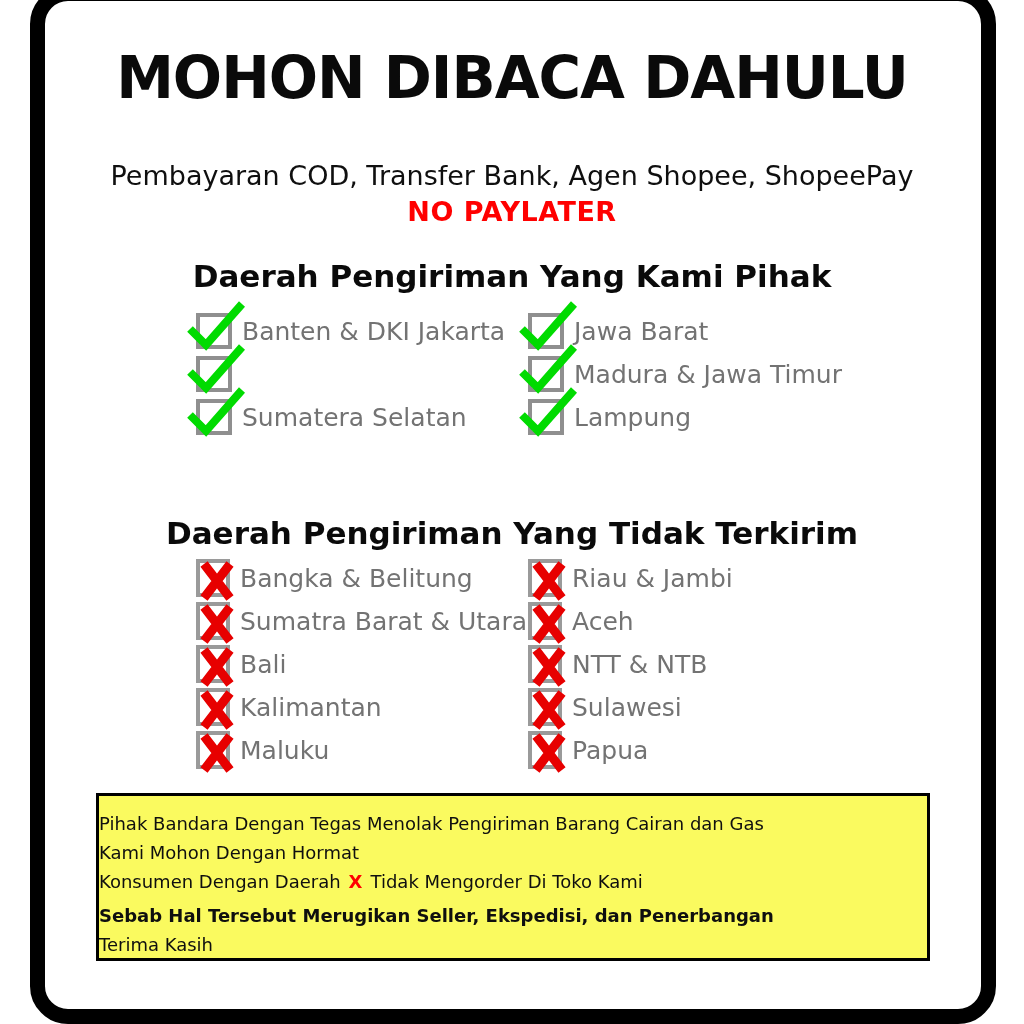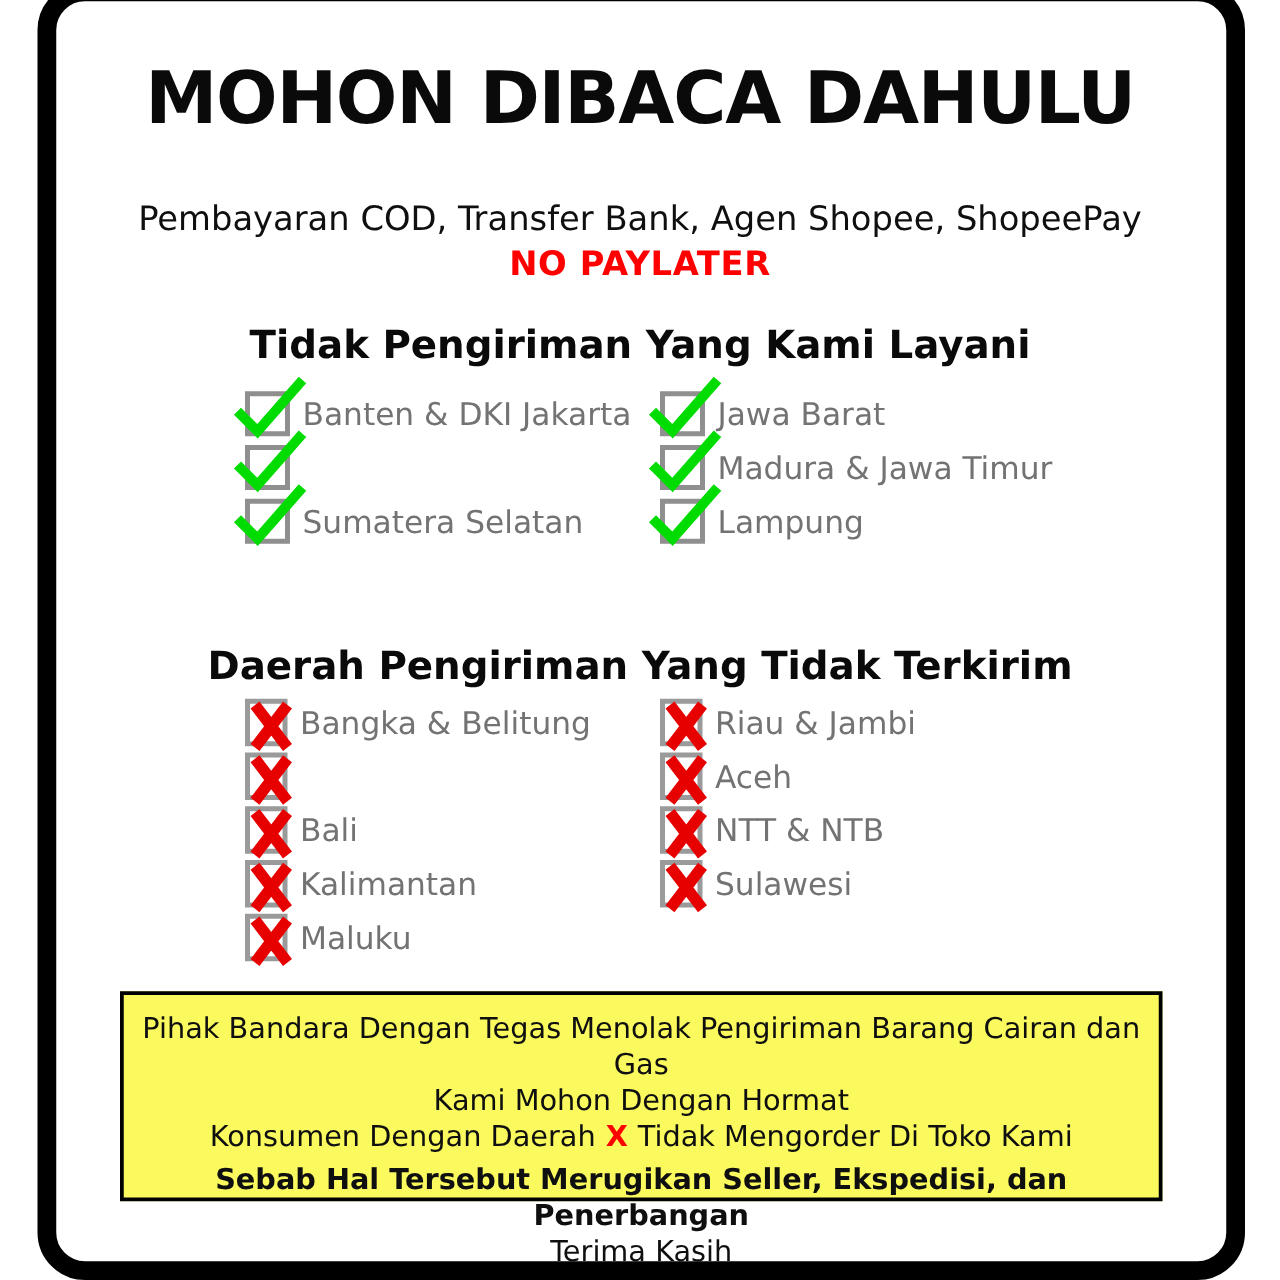--- a/index.html
+++ b/index.html
@@ -29,38 +29,38 @@
     border:4px solid #8F8F8F; background:#ffffff;
   }
   .cbox svg { position:absolute; left:-16px; top:-19px; overflow:visible; }
   .xbox {
     position:relative; flex:0 0 auto; width:34px; height:38px;
     border:4px solid #9A9A9A; background:#ffffff;
   }
   .xbox svg { position:absolute; left:-5px; top:-7px; overflow:visible; }
   .notice {
     position:absolute; left:96px; top:793px; width:834px; height:168px;
-    background:#FAFA5F; border:3px solid #000000; text-align:center;
-    font-size:23px; padding-top:13px; color:#0f0f0f;
+    background:#FAFA5F; border:3px solid #000000; 
+    font-size:18px; padding-top:13px; color:#0f0f0f;
   }
   .notice .nline { line-height:29px; }
   .notice .nline4 { margin-top:5px;font-weight:bold; }
   .inline-x { color:#FF0000; font-weight:bold; margin:0 8px; }
 </style>
 </head>
 <body>
 
 <div class="canvas">
   <div class="frame"></div>
 
   <div class="centered title">MOHON DIBACA DAHULU</div>
   <div class="centered subtitle">Pembayaran COD, Transfer Bank, Agen Shopee, ShopeePay</div>
   <div class="centered paylater">NO PAYLATER</div>
 
-  <div class="centered sec-heading sec1-heading">Tidak Pengiriman Yang Kami Layani</div>
+  <div class="centered sec-heading sec1-heading">Daerah Pengiriman Yang Kami Pihak</div>
 
   <div class="grid grid1">
     <div class="item">
       <span class="cbox">
           <svg width="62" height="56" viewBox="0 0 62 56">
             <path d="M6 31 L22 47 L58 6" fill="none" stroke-width="8" stroke="#00DB00"></path>
           </svg>
         </span>
       <span class="label">Banten &amp; DKI Jakarta</span>
     </div>
@@ -123,20 +123,21 @@
           </svg>
         </span>
       <span class="label">Riau &amp; Jambi</span>
     </div>
     <div class="item">
       <span class="xbox">
           <svg width="44" height="48" viewBox="0 0 44 48">
             <path d="M9 8 L35 42 M35 8 L9 42" fill="none" stroke-width="9" stroke="#E70000"></path>
           </svg>
         </span>
+      <span class="label">Sumatra Barat &amp; Utara</span>
     </div>
     <div class="item">
       <span class="xbox">
           <svg width="44" height="48" viewBox="0 0 44 48">
             <path d="M9 8 L35 42 M35 8 L9 42" fill="none" stroke-width="9" stroke="#E70000"></path>
           </svg>
         </span>
       <span class="label">Aceh</span>
     </div>
     <div class="item">
@@ -171,20 +172,28 @@
         </span>
       <span class="label">Sulawesi</span>
     </div>
     <div class="item">
       <span class="xbox">
           <svg width="44" height="48" viewBox="0 0 44 48">
             <path d="M9 8 L35 42 M35 8 L9 42" fill="none" stroke-width="9" stroke="#E70000"></path>
           </svg>
         </span>
       <span class="label">Maluku</span>
+    </div>
+    <div class="item">
+      <span class="xbox">
+          <svg width="44" height="48" viewBox="0 0 44 48">
+            <path d="M9 8 L35 42 M35 8 L9 42" fill="none" stroke-width="9" stroke="#E70000"></path>
+          </svg>
+        </span>
+      <span class="label">Papua</span>
     </div>
   </div>
 
   <div class="notice">
     <div class="nline">Pihak Bandara Dengan Tegas Menolak Pengiriman Barang Cairan dan Gas</div>
     <div class="nline">Kami Mohon Dengan Hormat</div>
     <div class="nline"><span>Konsumen Dengan Daerah</span><span class="inline-x">X</span><span>Tidak Mengorder Di Toko Kami</span></div>
     <div class="nline nline4">Sebab Hal Tersebut Merugikan Seller, Ekspedisi, dan Penerbangan</div>
     <div class="nline">Terima Kasih</div>
   </div>

